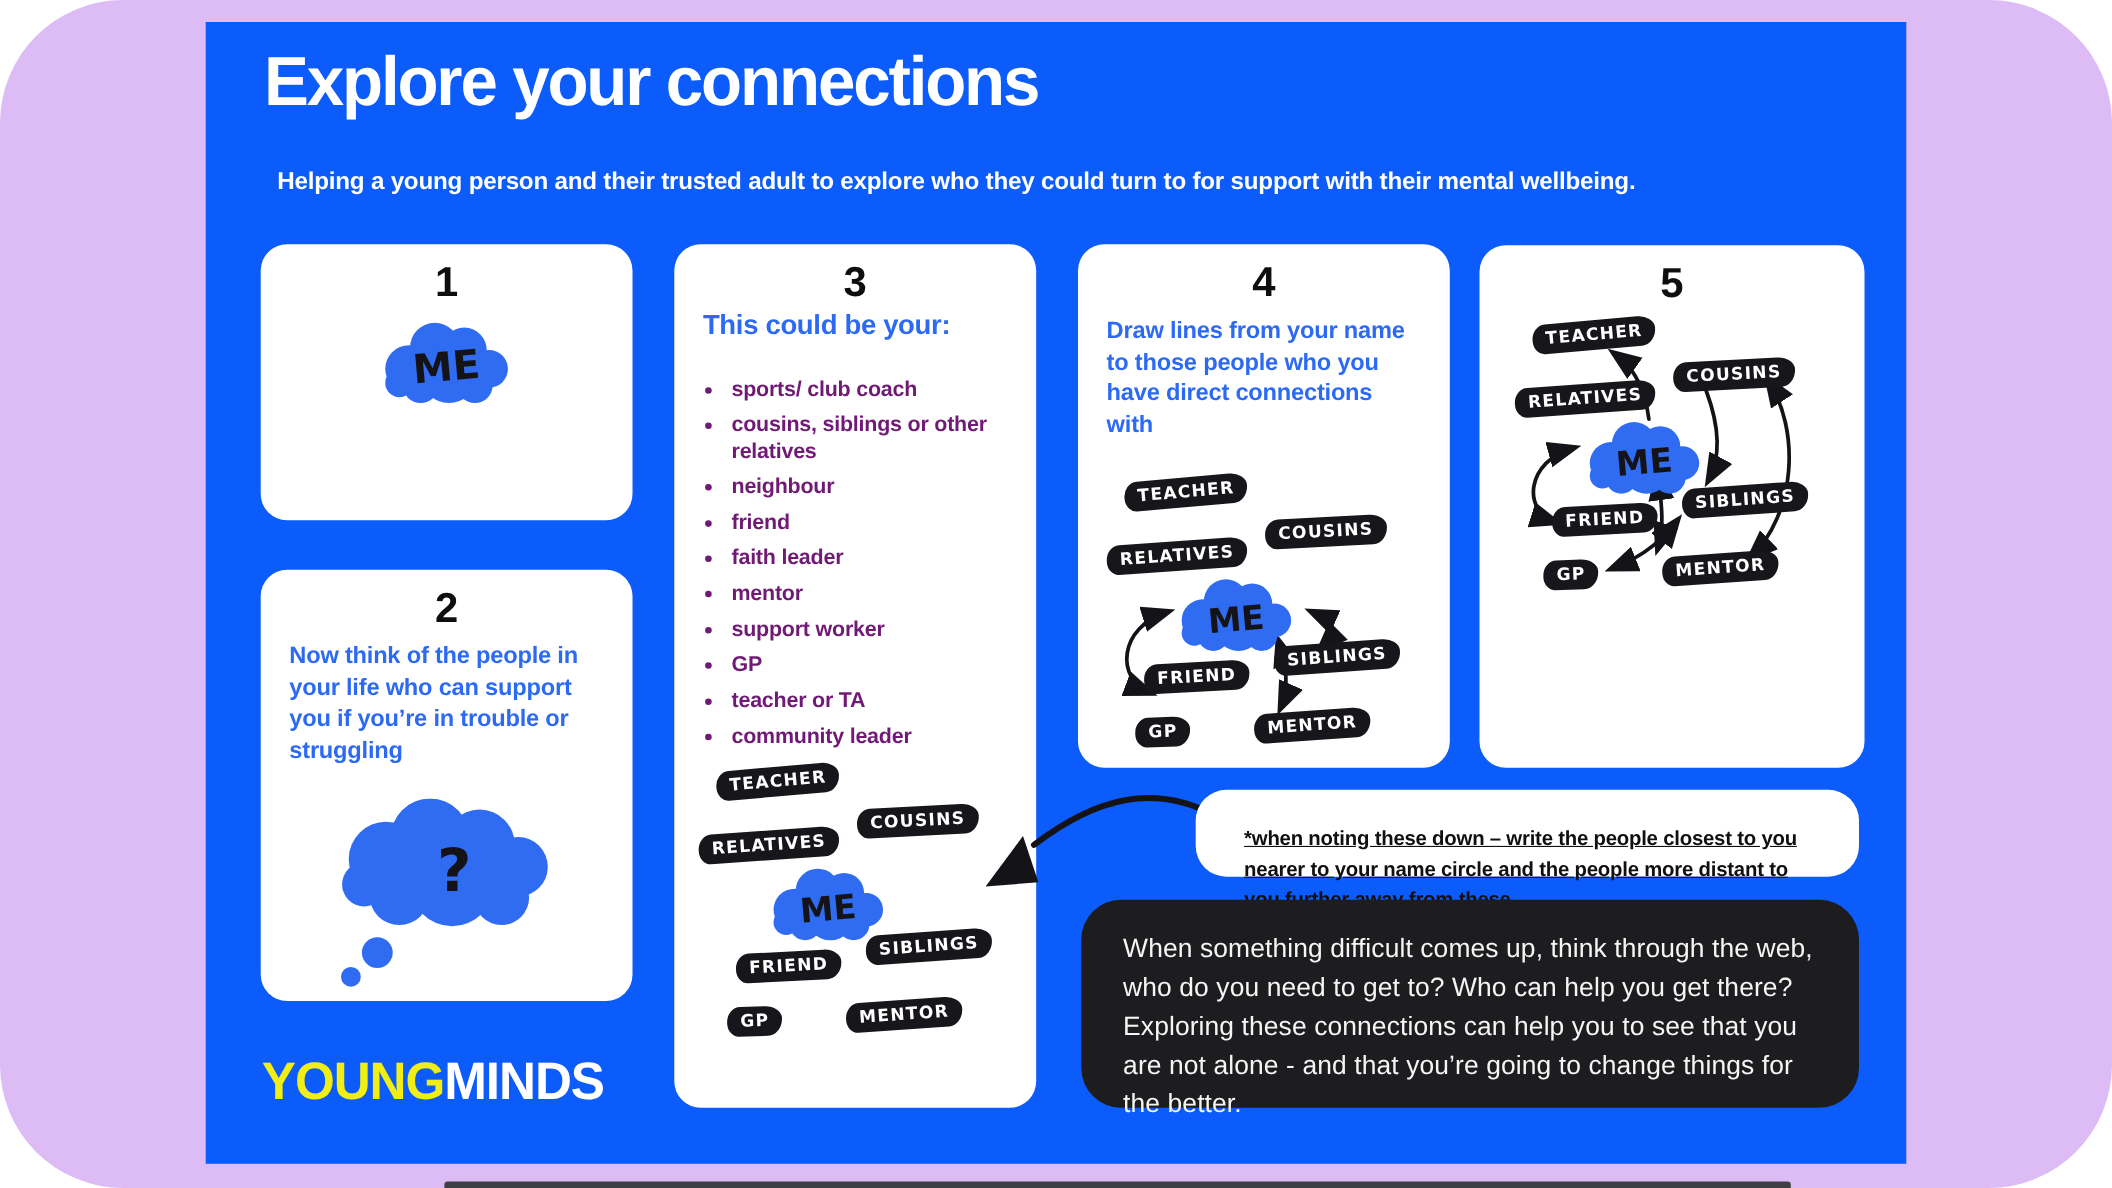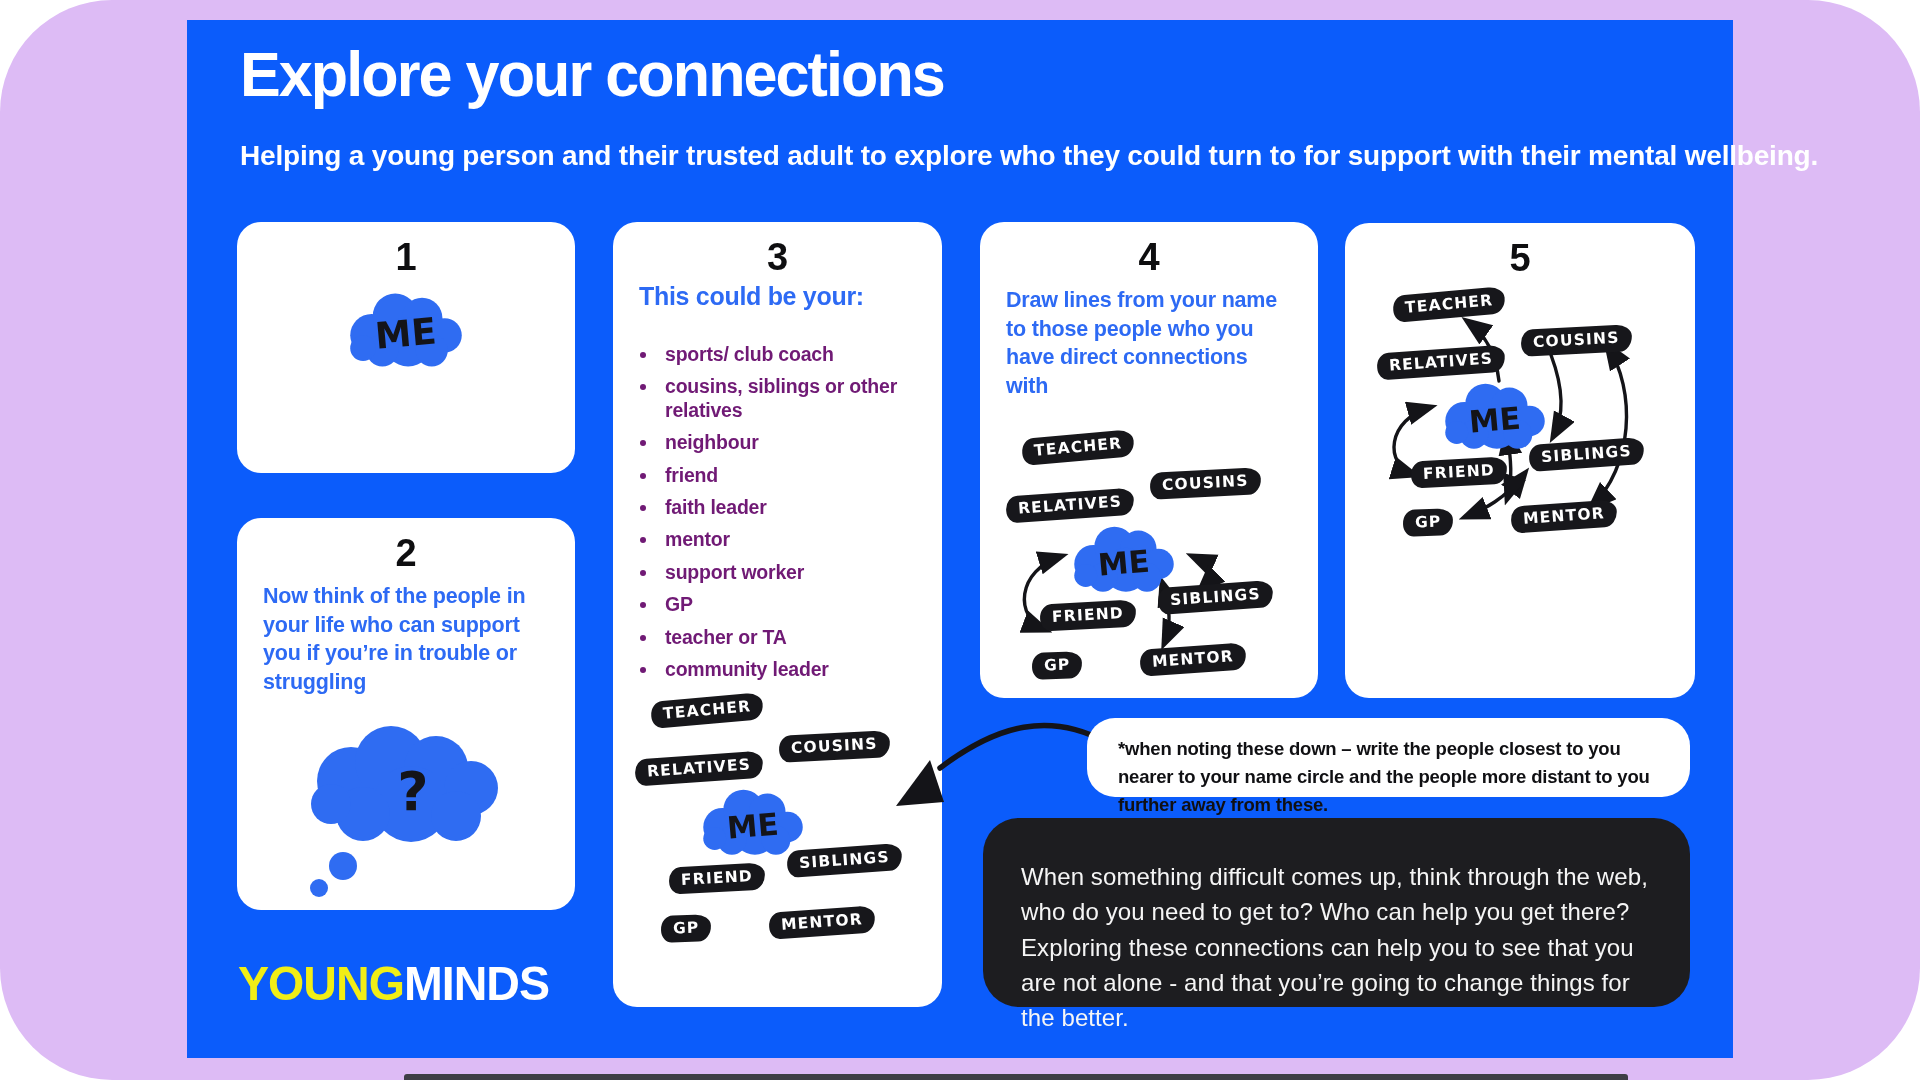--- a/index.html
+++ b/index.html
@@ -4,21 +4,21 @@
 <style>
   html,body{margin:0;padding:0;background:#ffffff;width:1920px;height:1080px;overflow:hidden;
     font-family:"Liberation Sans",sans-serif;}
   .stage{position:relative;width:1920px;height:1080px;}
   .purple-bg{position:absolute;inset:0;background:#ddbbf5;border-radius:112px;}
   .bottom-strip{position:absolute;left:404px;bottom:0;width:1224px;height:6px;background:#3e3e45;border-radius:3px 3px 0 0;}
   .panel{position:absolute;left:187px;top:20px;width:1546px;height:1038px;background:#0b5cfb;}
 
   .page-title{position:absolute;left:53px;top:18px;margin:0;color:#ffffff;font-size:63px;font-weight:900;
     letter-spacing:-2px;transform:scaleX(.97);transform-origin:left top;white-space:nowrap;}
-  .page-subtitle{position:absolute;left:53px;top:120px;margin:0;color:#ffffff;font-size:28px;font-weight:700;
+  .page-subtitle{position:absolute;left:53px;top:120px;margin:12px;color:#ffffff;font-size:22px;font-weight:700;
     letter-spacing:-0.2px;white-space:nowrap;}
 
   .card{position:absolute;background:#ffffff;border-radius:24px;box-sizing:border-box;}
   .card-1{left:50px;top:202px;width:338px;height:251px;}
   .card-2{left:50px;top:498px;width:338px;height:392px;}
   .card-3{left:426px;top:202px;width:329px;height:785px;}
   .card-4{left:793px;top:202px;width:338px;height:476px;}
   .card-5{left:1158px;top:203px;width:350px;height:475px;}
 
   .step-num{margin:16px 0 0;text-align:center;color:#0e0e10;font-size:38px;font-weight:800;line-height:1;}
@@ -35,26 +35,26 @@
   .node-label{position:absolute;background:#17171b;color:#ffffff;
     font-family:"DejaVu Sans",sans-serif;font-weight:800;font-size:15.5px;letter-spacing:1.2px;
     padding:4px 12px 5px;border-radius:14px 18px 15px 12px / 16px 13px 18px 14px;white-space:nowrap;}
   .arrows{position:absolute;left:0;top:0;pointer-events:none;}
 
   .me-wrap{position:relative;margin:10px auto 0;width:150px;height:92px;}
   .bubble-wrap{position:relative;margin:30px auto 0;width:230px;height:190px;}
 
   .note-box{position:absolute;left:900px;top:698px;width:603px;height:79px;background:#ffffff;border-radius:28px;
     box-sizing:border-box;padding:14px 16px 0 28px;}
-  .note-box p{margin:3px;color:#101013;font-size:18.5px;font-weight:700;line-height:1.5;letter-spacing:-0.2px;}
+  .note-box p{margin:16px;color:#101013;font-size:18.5px;font-weight:700;line-height:1.5;letter-spacing:-0.2px;text-decoration:underline;}
 
   .callout-arrow{position:absolute;left:693px;top:680px;}
 
   .black-box{position:absolute;left:796px;top:798px;width:707px;height:189px;background:#1d1d20;border-radius:36px;
-    box-sizing:border-box;padding:41px 34px 0 38px;}
+    box-sizing:border-box;padding:27px 34px 0 38px;}
   .black-box p{margin:0;color:#f5f5f5;font-size:24px;font-weight:500;line-height:1.47;letter-spacing:0.1px;}
 
   .logo{position:absolute;left:51px;top:936px;font-size:48px;font-weight:900;letter-spacing:-1px;
     transform:scaleX(.97);transform-origin:left top;white-space:nowrap;}
   .logo .part-young{color:#f1ee16;}
   .logo .part-minds{color:#ffffff;}
 </style>
 </head>
 <body>
 

